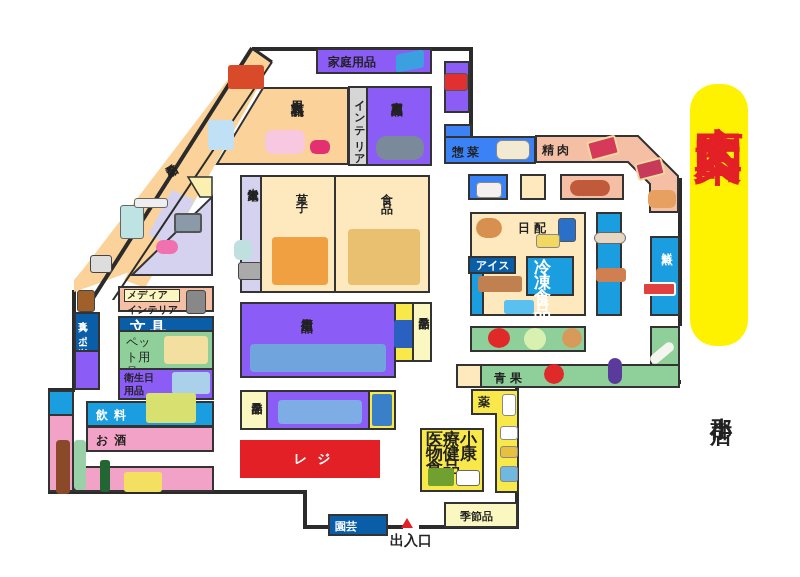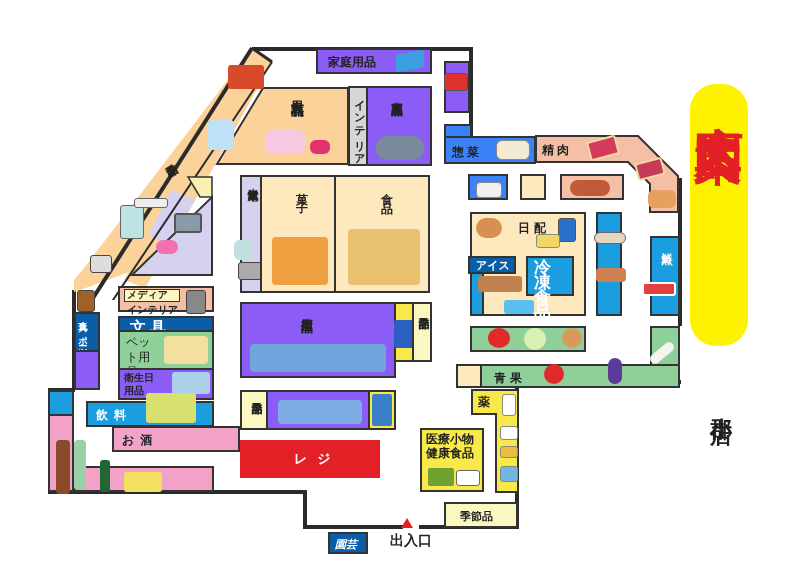--- a/index.html
+++ b/index.html
@@ -129,21 +129,21 @@
 
 <div class="box lgreen" style="left:118px;top:368px;width:96px;height:32px;">
   <span class="lbl" style="left:4px;top:1px;font-size:10px;width:36px;white-space:normal;line-height:13px;">衛生日用品</span>
   <span class="icon" style="left:52px;top:2px;width:38px;height:22px;background:#aad0ea;border-radius:3px;"></span>
 </div>
 
 <div class="box blue" style="left:86px;top:401px;width:128px;height:26px;">
   <span class="lbl" style="left:8px;top:4px;font-size:12px;color:#fff;letter-spacing:6px;">飲料</span>
   <span class="icon" style="left:58px;top:-10px;width:50px;height:30px;background:#d8e070;border-radius:3px;"></span>
 </div>
-<div class="box pink" style="left:86px;top:426px;width:128px;height:26px;margin-left:26px;">
+<div class="box pink" style="left:86px;top:426px;width:128px;height:26px;">
   <span class="lbl" style="left:8px;top:4px;font-size:12px;letter-spacing:6px;">お酒</span>
 </div>
 <div class="box blue" style="left:48px;top:390px;width:26px;height:26px;"></div>
 <div class="box pink" style="left:48px;top:414px;width:26px;height:78px;"></div>
 <div class="box pink" style="left:74px;top:466px;width:140px;height:26px;"></div>
 <span class="icon" style="left:56px;top:440px;width:14px;height:54px;background:#8a4a2a;border-radius:4px;"></span>
 <span class="icon" style="left:74px;top:440px;width:12px;height:50px;background:#9ad0a8;border-radius:4px;"></span>
 <span class="icon" style="left:100px;top:460px;width:10px;height:32px;background:#226633;border-radius:3px;"></span>
 <span class="icon" style="left:124px;top:472px;width:38px;height:20px;background:#f4e060;border-radius:3px;"></span>
 
@@ -238,26 +238,26 @@
 <svg class="abs" style="left:470px;top:388px;" width="50" height="106">
   <polygon points="2,2 48,2 48,104 26,104 26,26 2,26" fill="#f8e84a" stroke="#333" stroke-width="2"></polygon>
 </svg>
 <span class="lbl" style="left:478px;top:394px;font-size:12px;">薬</span>
 <span class="icon" style="left:502px;top:394px;width:14px;height:22px;background:#fff;border:1px solid #888;"></span>
 <span class="icon" style="left:500px;top:426px;width:18px;height:14px;background:#ffffff;border:1px solid #888;"></span>
 <span class="icon" style="left:500px;top:446px;width:18px;height:12px;background:#e8c040;border:1px solid #888;"></span>
 <span class="icon" style="left:500px;top:466px;width:18px;height:16px;background:#70b8e0;border:1px solid #888;"></span>
 
 <div class="box yellow" style="left:420px;top:428px;width:64px;height:64px;">
-  <span class="lbl" style="left:4px;top:2px;font-size:12px;width:56px;white-space:normal;line-height:14px;">医療小物健康食品</span>
+  <span class="lbl" style="left:4px;top:2px;font-size:17px;width:56px;white-space:normal;line-height:14px;">医療小物健康食品</span>
   <span class="icon" style="left:34px;top:40px;width:24px;height:16px;background:#fff;border:1px solid #666;"></span>
   <span class="icon" style="left:6px;top:38px;width:26px;height:18px;background:#70a030;border-radius:2px;"></span>
 </div>
 
-<div class="box navy" style="left:328px;top:532px;width:40px;height:22px;font-style:italic;">
+<div class="box navy" style="left:328px;top:514px;width:60px;height:22px;">
   <span class="lbl" style="left:5px;top:3px;font-size:11px;color:#fff;">園芸</span>
 </div>
 <div class="box lyellow" style="left:444px;top:502px;width:74px;height:26px;">
   <span class="lbl" style="left:14px;top:5px;font-size:11px;">季節品</span>
 </div>
 
 <svg class="abs" style="left:401px;top:518px;" width="12" height="10">
   <polygon points="6,0 12,10 0,10" fill="#e32026"></polygon>
 </svg>
 <span class="lbl" style="left:390px;top:532px;font-size:14px;">出入口</span>

